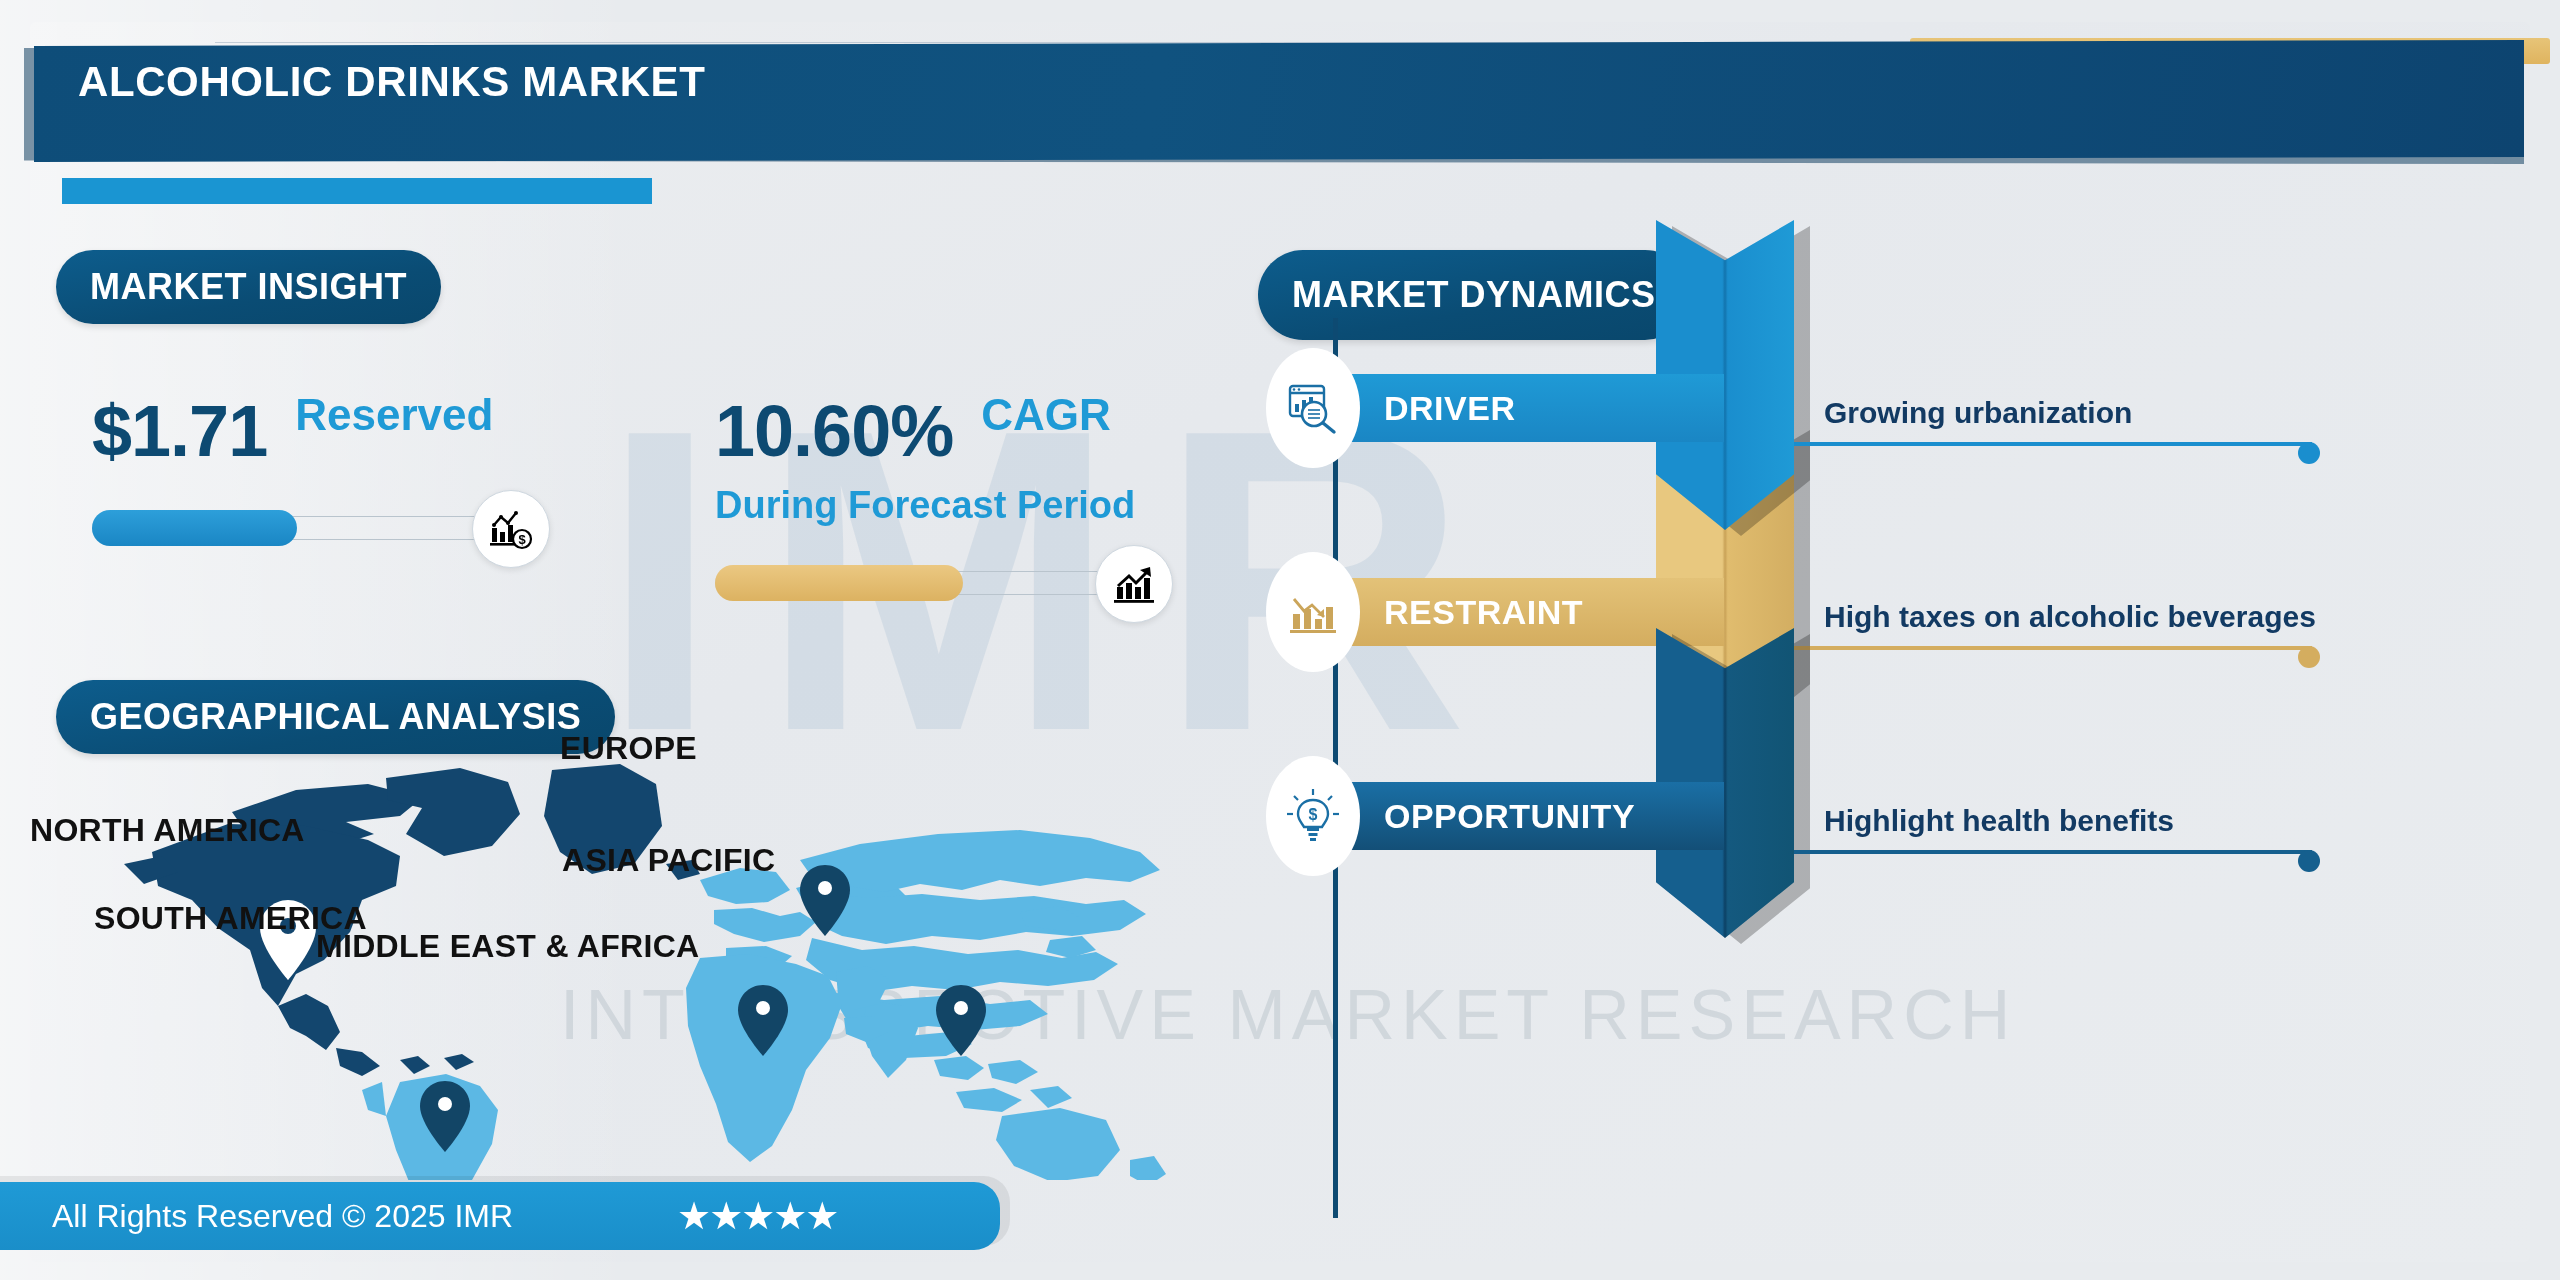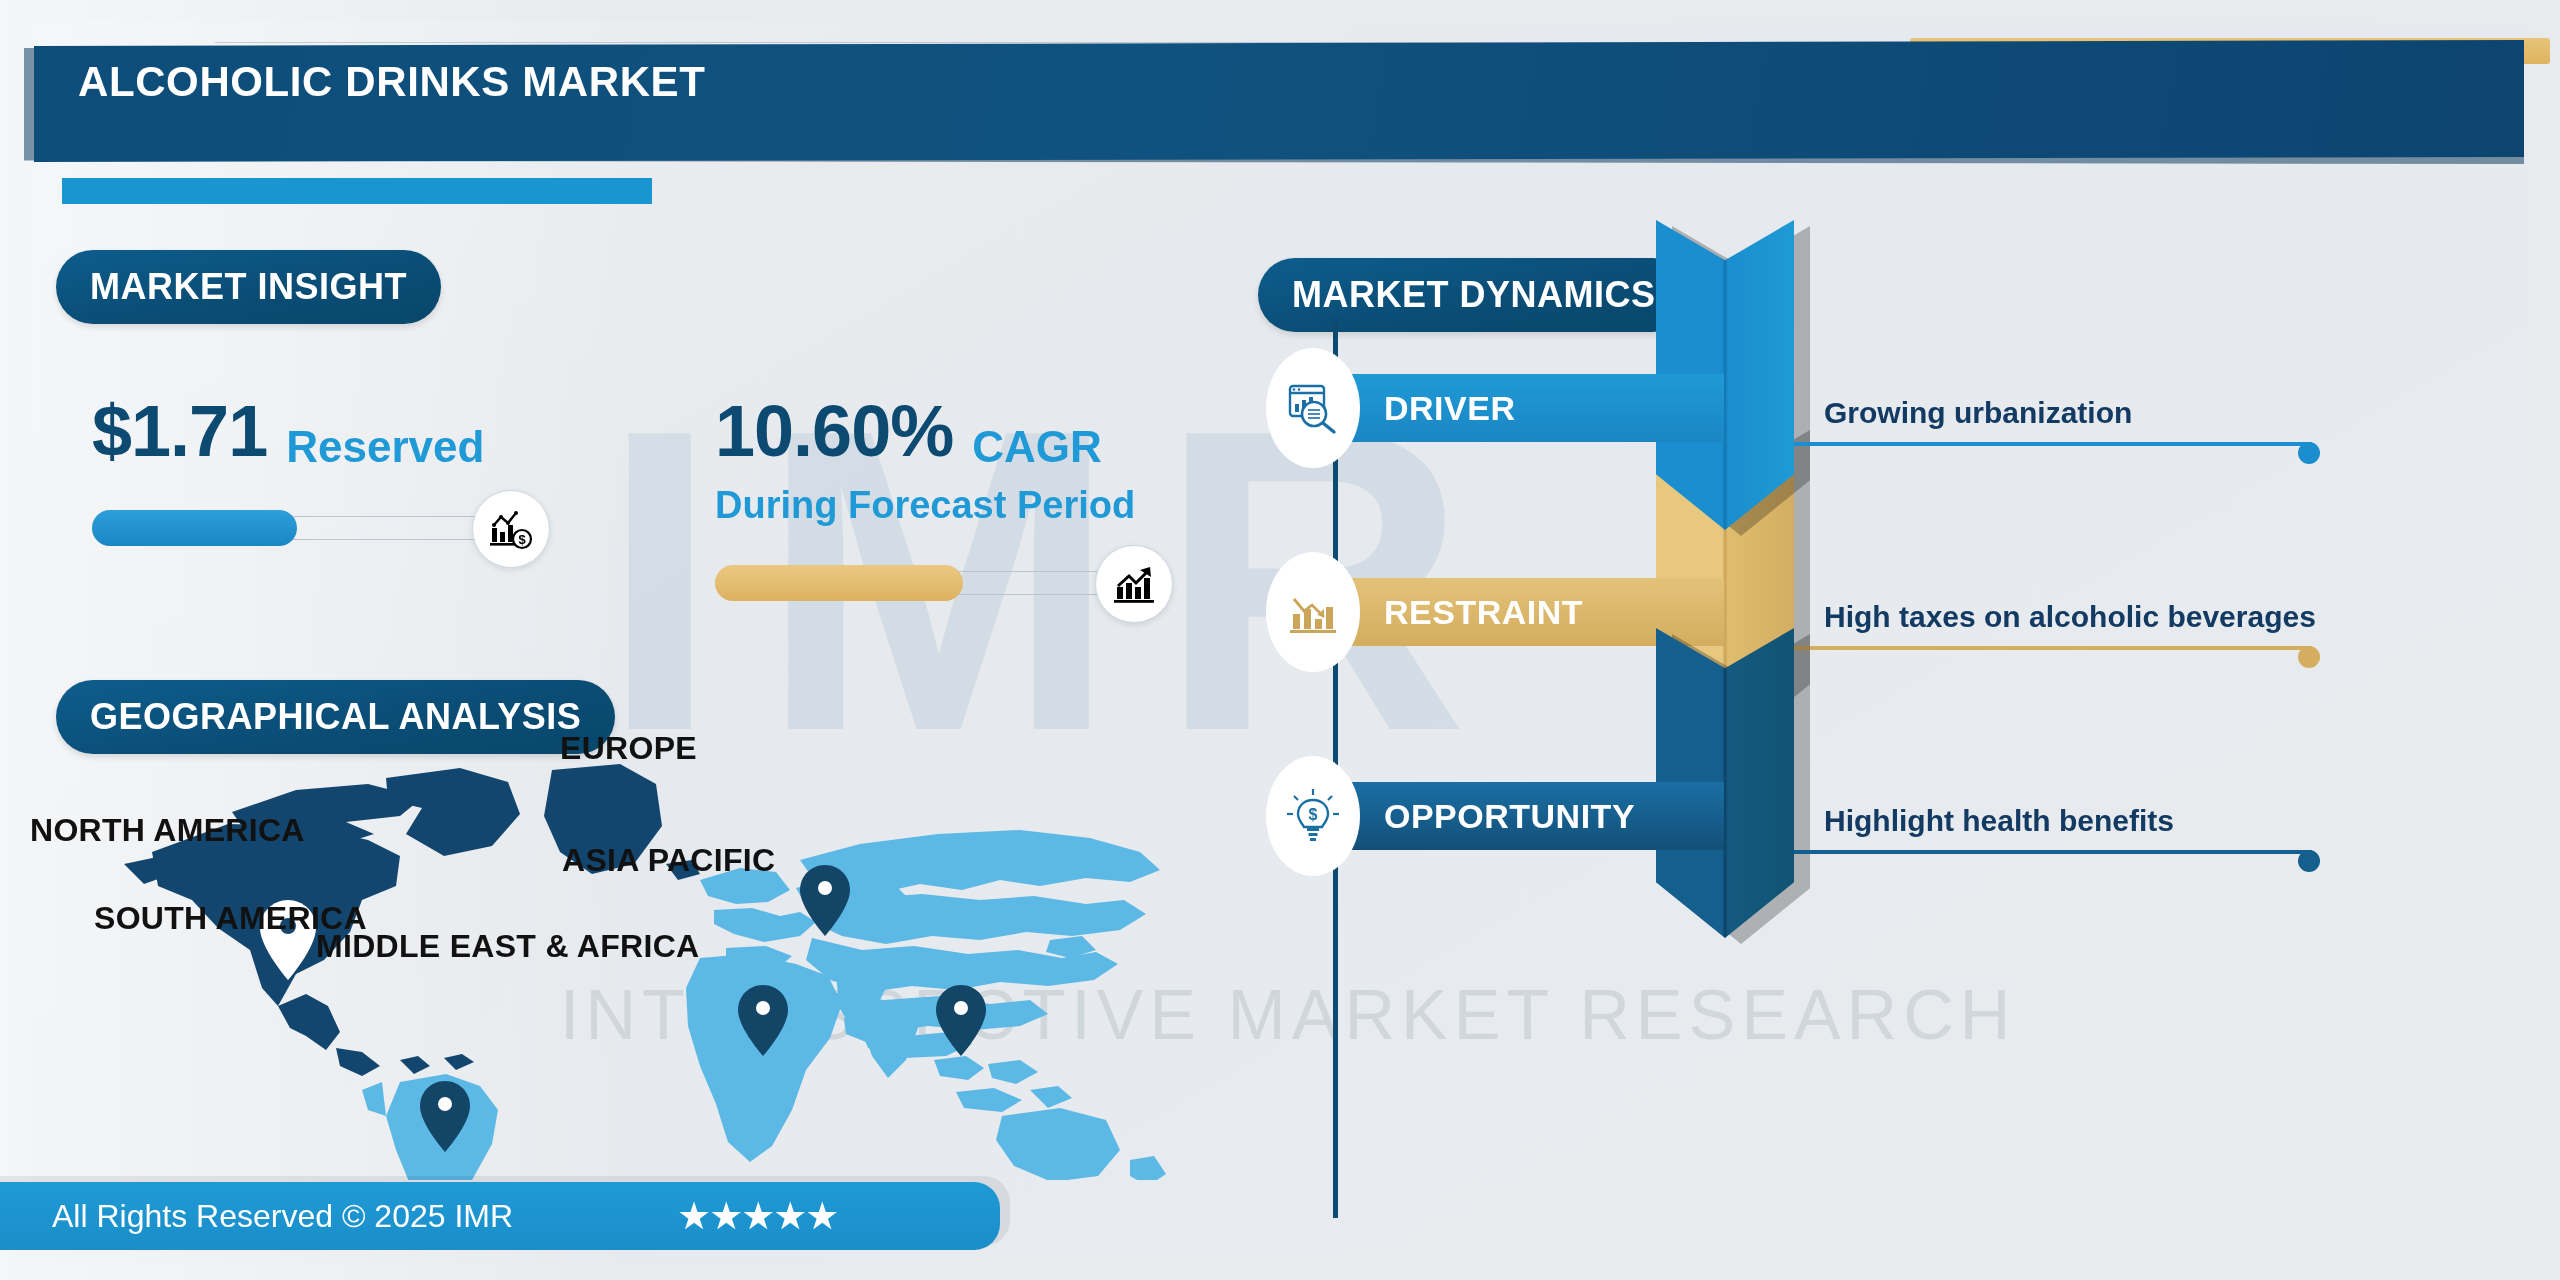--- a/index.html
+++ b/index.html
@@ -78,28 +78,28 @@
     position:absolute;
     display:flex; align-items:center; justify-content:center;
     background: linear-gradient(170deg,#0d5d8d 0%, #0a4c74 60%, #09476c 100%);
     border-radius: 60px;
     color:#fff; font-size:36px; font-weight:600; letter-spacing:.5px;
     box-shadow: 0 3px 6px rgba(0,0,0,.12);
     padding: 0 34px;
   }
   #pill-insight  { left:56px;  top:250px; height:74px; }
   #pill-geo      { left:56px;  top:680px; height:74px; }
-  #pill-dynamics { left:1258px;top:250px; height:74px;margin-top:8px; }
+  #pill-dynamics { left:1258px;top:250px; height:90px; }
 
   
   .stat { position:absolute; }
   #stat-size { left:92px;  top:390px; width:560px; }
   #stat-cagr { left:715px; top:390px; width:570px; }
 
-  .stat-value-row { display:flex; align-items:flex-end; gap:19px; white-space:nowrap;}
+  .stat-value-row { display:flex; align-items:flex-start; gap:28px; white-space:nowrap;}
   .stat-big { font-size:72px; font-weight:700; color:#0d4a72; letter-spacing:-1px; }
   .stat-unit{ font-size:44px; font-weight:600; color:#1f9ad6; }
   .stat-sub { margin-top:12px; font-size:38px; font-weight:600; color:#1f9ad6; }
 
   .bar-wrap { position:relative; margin-top:34px; width:420px; height:44px; }
   .bar-track {
     position:absolute; left:0; top:10px; width:400px; height:24px;
     border:1px solid #b9c4cd; border-radius:12px; background:transparent;
   }
   .bar-fill { position:absolute; left:0; top:4px; height:36px; border-radius:18px; }

